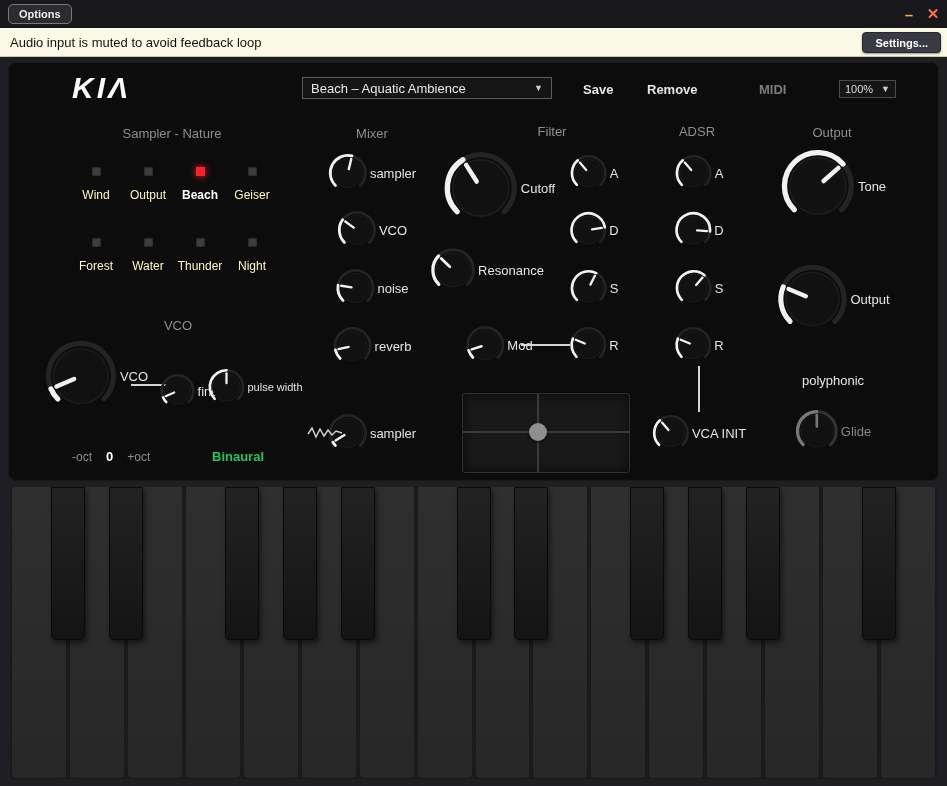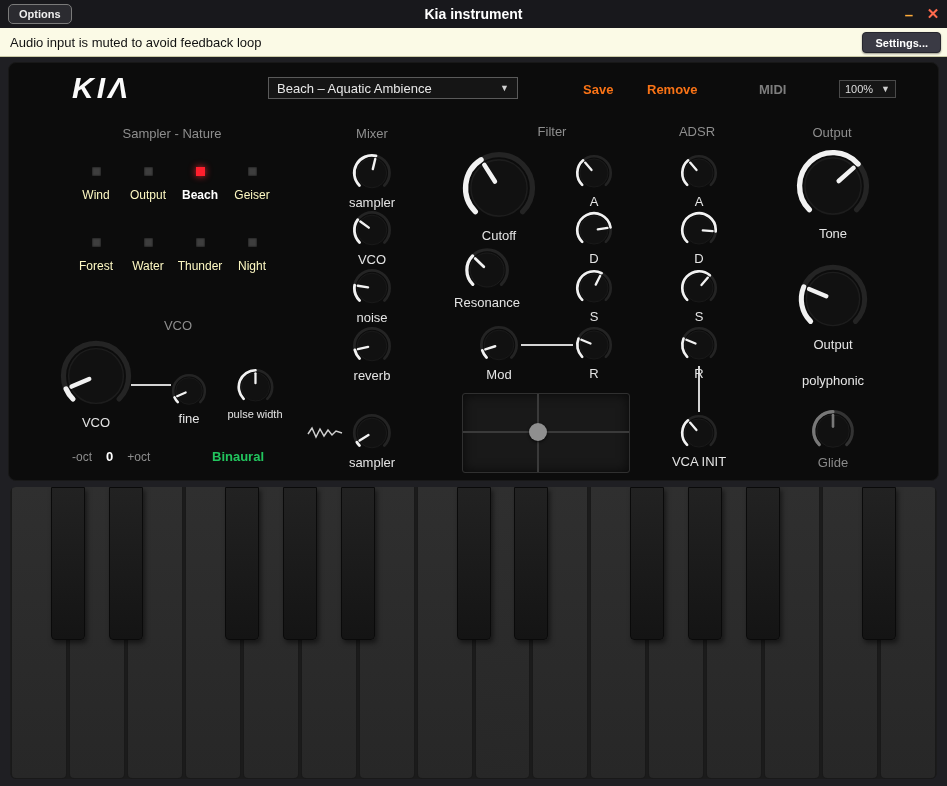--- a/index.html
+++ b/index.html
@@ -16,38 +16,38 @@
 
   
   .notif{position:absolute;left:0;top:28px;width:947px;height:29px;background:#fbfae6;border-bottom:1px solid #c9c9a5;display:flex;align-items:center;}
   .notif-msg{margin-left:10px;font-size:13px;color:#111;}
   .settings-btn{position:absolute;right:6px;top:4px;height:21px;padding:0 12px;background:#3a3a44;border:1px solid #26262e;border-radius:4px;color:#fff;font-size:11px;font-weight:bold;display:flex;align-items:center;box-shadow:0 1px 2px rgba(0,0,0,.4);cursor:pointer;}
 
   
   .panel{position:absolute;left:8px;top:62px;width:931px;height:419px;background:#0c0c0c;border:1px solid #181818;border-radius:8px;}
 
   .logo{position:absolute;left:70px;top:70px;}
-  .preset{position:absolute;left:268px;top:77px;width:250px;height:22px;background:#151515;border:1px solid #5a5a5a;display:flex;align-items:center;justify-content:space-between;padding:0 8px;color:#e8e8e8;font-size:13px;cursor:pointer;}
+  .preset{position:absolute;left:302px;top:77px;width:250px;height:22px;background:#151515;border:1px solid #5a5a5a;display:flex;align-items:center;justify-content:space-between;padding:0 8px;color:#e8e8e8;font-size:13px;cursor:pointer;}
   .chev{font-size:9px;color:#cfcfcf;}
-  .hbtn{position:absolute;top:82px;color:#f97316;font-size:13px;font-weight:600;cursor:pointer;}
+  .hbtn{position:absolute;top:82px;color:#e5e5e5;font-size:13px;font-weight:600;cursor:pointer;}
   .hbtn.dim{color:#7d7d7d;}
   .zoom{position:absolute;left:839px;top:80px;width:57px;height:18px;border:1px solid #4a4a4a;background:#151515;display:flex;align-items:center;justify-content:space-between;padding:0 5px;color:#ddd;font-size:11px;cursor:pointer;}
 
   .sec-title{position:absolute;transform:translateX(-50%);font-size:13px;color:#8e8e8e;white-space:nowrap;}
 
   
   .sampler-grid{position:absolute;left:70px;top:167px;display:grid;grid-template-columns:repeat(4,52px);row-gap:36px;}
   .sample-cell{display:flex;flex-direction:column;align-items:center;gap:12px;cursor:pointer;}
   .led{width:9px;height:9px;background:#3e3e3e;box-shadow:inset 0 0 2px #000;}
   .sample-cell.on .led{background:#ff1f2d;box-shadow:0 0 7px rgba(255,40,50,.9);}
   .slabel{font-size:12px;color:#fef9c3;white-space:nowrap;}
   .sample-cell.on .slabel{color:#fff;font-weight:600;}
 
   
-  .knob-unit{position:absolute;transform:translateX(-50%);display:flex;flex-direction:column;align-items:center;gap:2px;}
+  .knob-unit{position:absolute;transform:translateX(-50%);display:flex;align-items:center;gap:2px;}
   .knob{line-height:0;cursor:pointer;}
   .klabel{font-size:13px;color:#e4e4e4;white-space:nowrap;}
   .klabel.small{font-size:11px;}
   .klabel.dim{color:#8a8a8a;}
 
   .link{position:absolute;background:#d4d4d4;}
 
   .oct-row{position:absolute;left:72px;top:449px;display:flex;align-items:center;gap:14px;}
   .oct-btn{color:#8d8d8d;font-size:12px;cursor:pointer;}
   .oct-val{color:#fff;font-size:13px;font-weight:bold;}
@@ -65,21 +65,20 @@
   
   .keyboard{position:absolute;left:10px;top:487px;width:927px;height:292px;background:#1b1b1b;border-radius:6px;display:flex;overflow:hidden;}
   .wkey{flex:1;margin:0 1px;background:linear-gradient(#2f2f2f,#272727);border:1px solid #191919;border-top:none;border-radius:0 0 5px 5px;cursor:pointer;}
   .bkey{position:absolute;top:0;width:34px;height:153px;background:linear-gradient(#222,#141414);border:1px solid #0a0a0a;border-radius:0 0 4px 4px;box-shadow:2px 3px 5px rgba(0,0,0,.5);cursor:pointer;}
 </style>
 </head>
 <body>
 
 <div class="titlebar">
   <div class="options-btn">Options</div>
-  <div class="title">Kia instrument</div>
   <div class="win-btn minimize">–</div>
   <div class="win-btn close">✕</div>
 </div>
 
 <div class="notif">
   <div class="notif-msg">Audio input is muted to avoid feedback loop</div>
   <div class="settings-btn">Settings...</div>
 </div>
 
 <div class="panel"></div>

